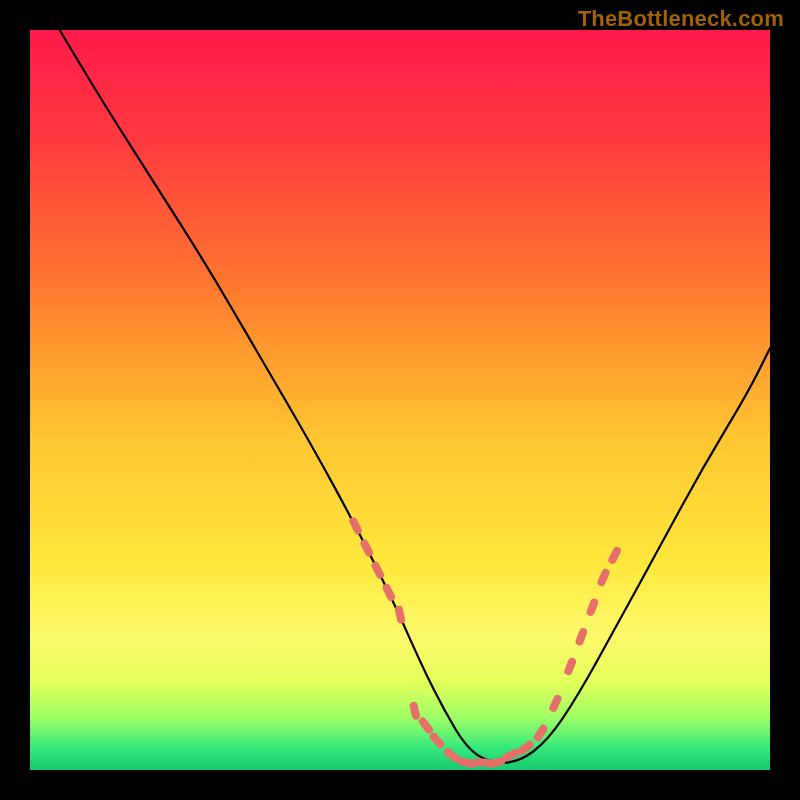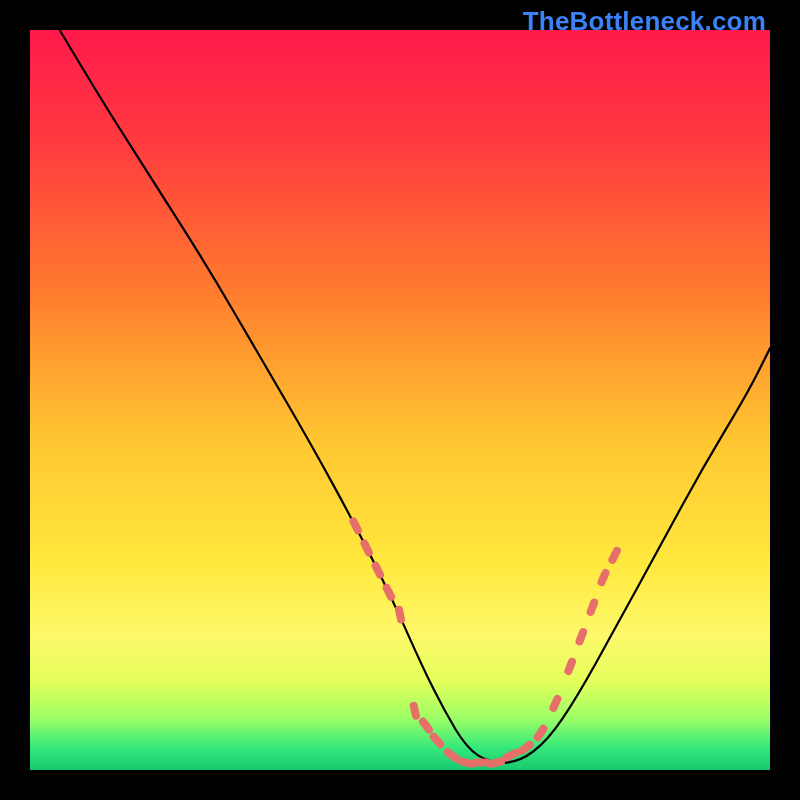--- a/index.html
+++ b/index.html
@@ -22,23 +22,23 @@
   .gradient {
     position: absolute;
     left: 0;
     top: 0;
     width: 100%;
     height: 100%;
   }
   .watermark {
     position: absolute;
     top: 6px;
-    right: 34px;
-    color: #3b82f6;
-    font-size: 26px;
+    right: 16px;
+    color: #a16207;
+    font-size: 22px;
     font-weight: 600;
     letter-spacing: 0.2px;
     user-select: none;
   }
   svg.curve {
     position: absolute;
     left: 0;
     top: 0;
     width: 100%;
     height: 100%;

